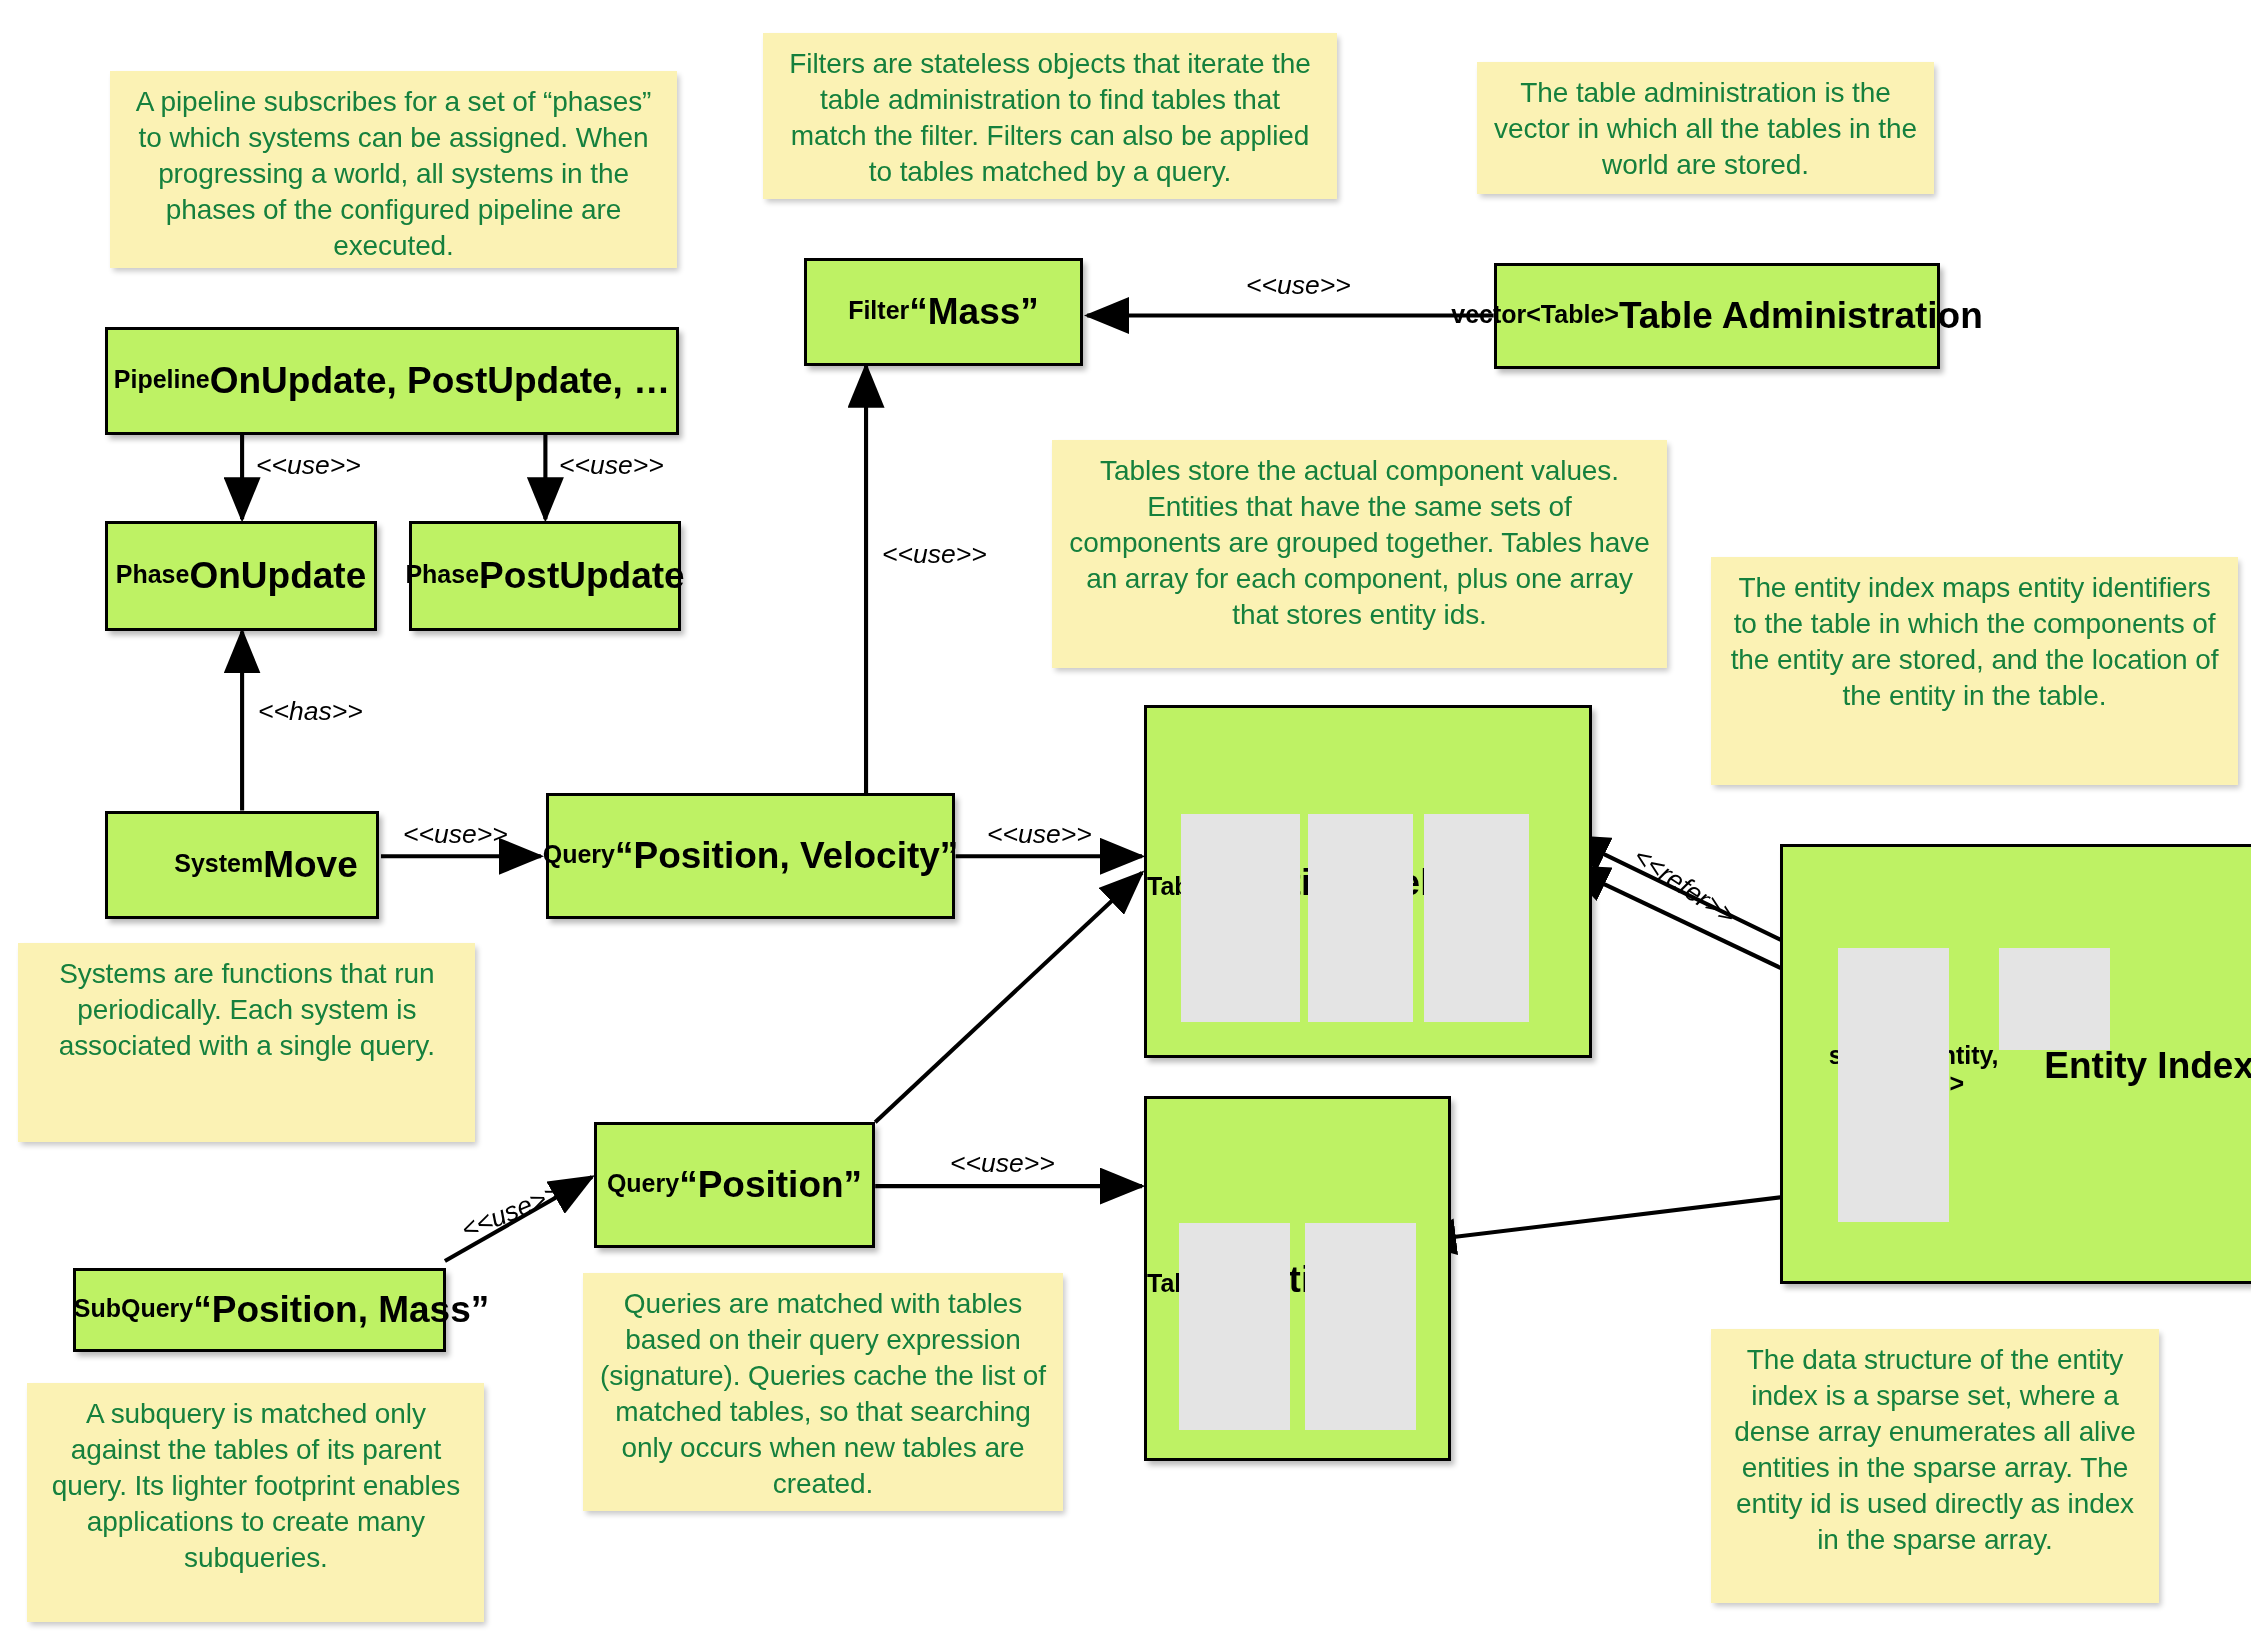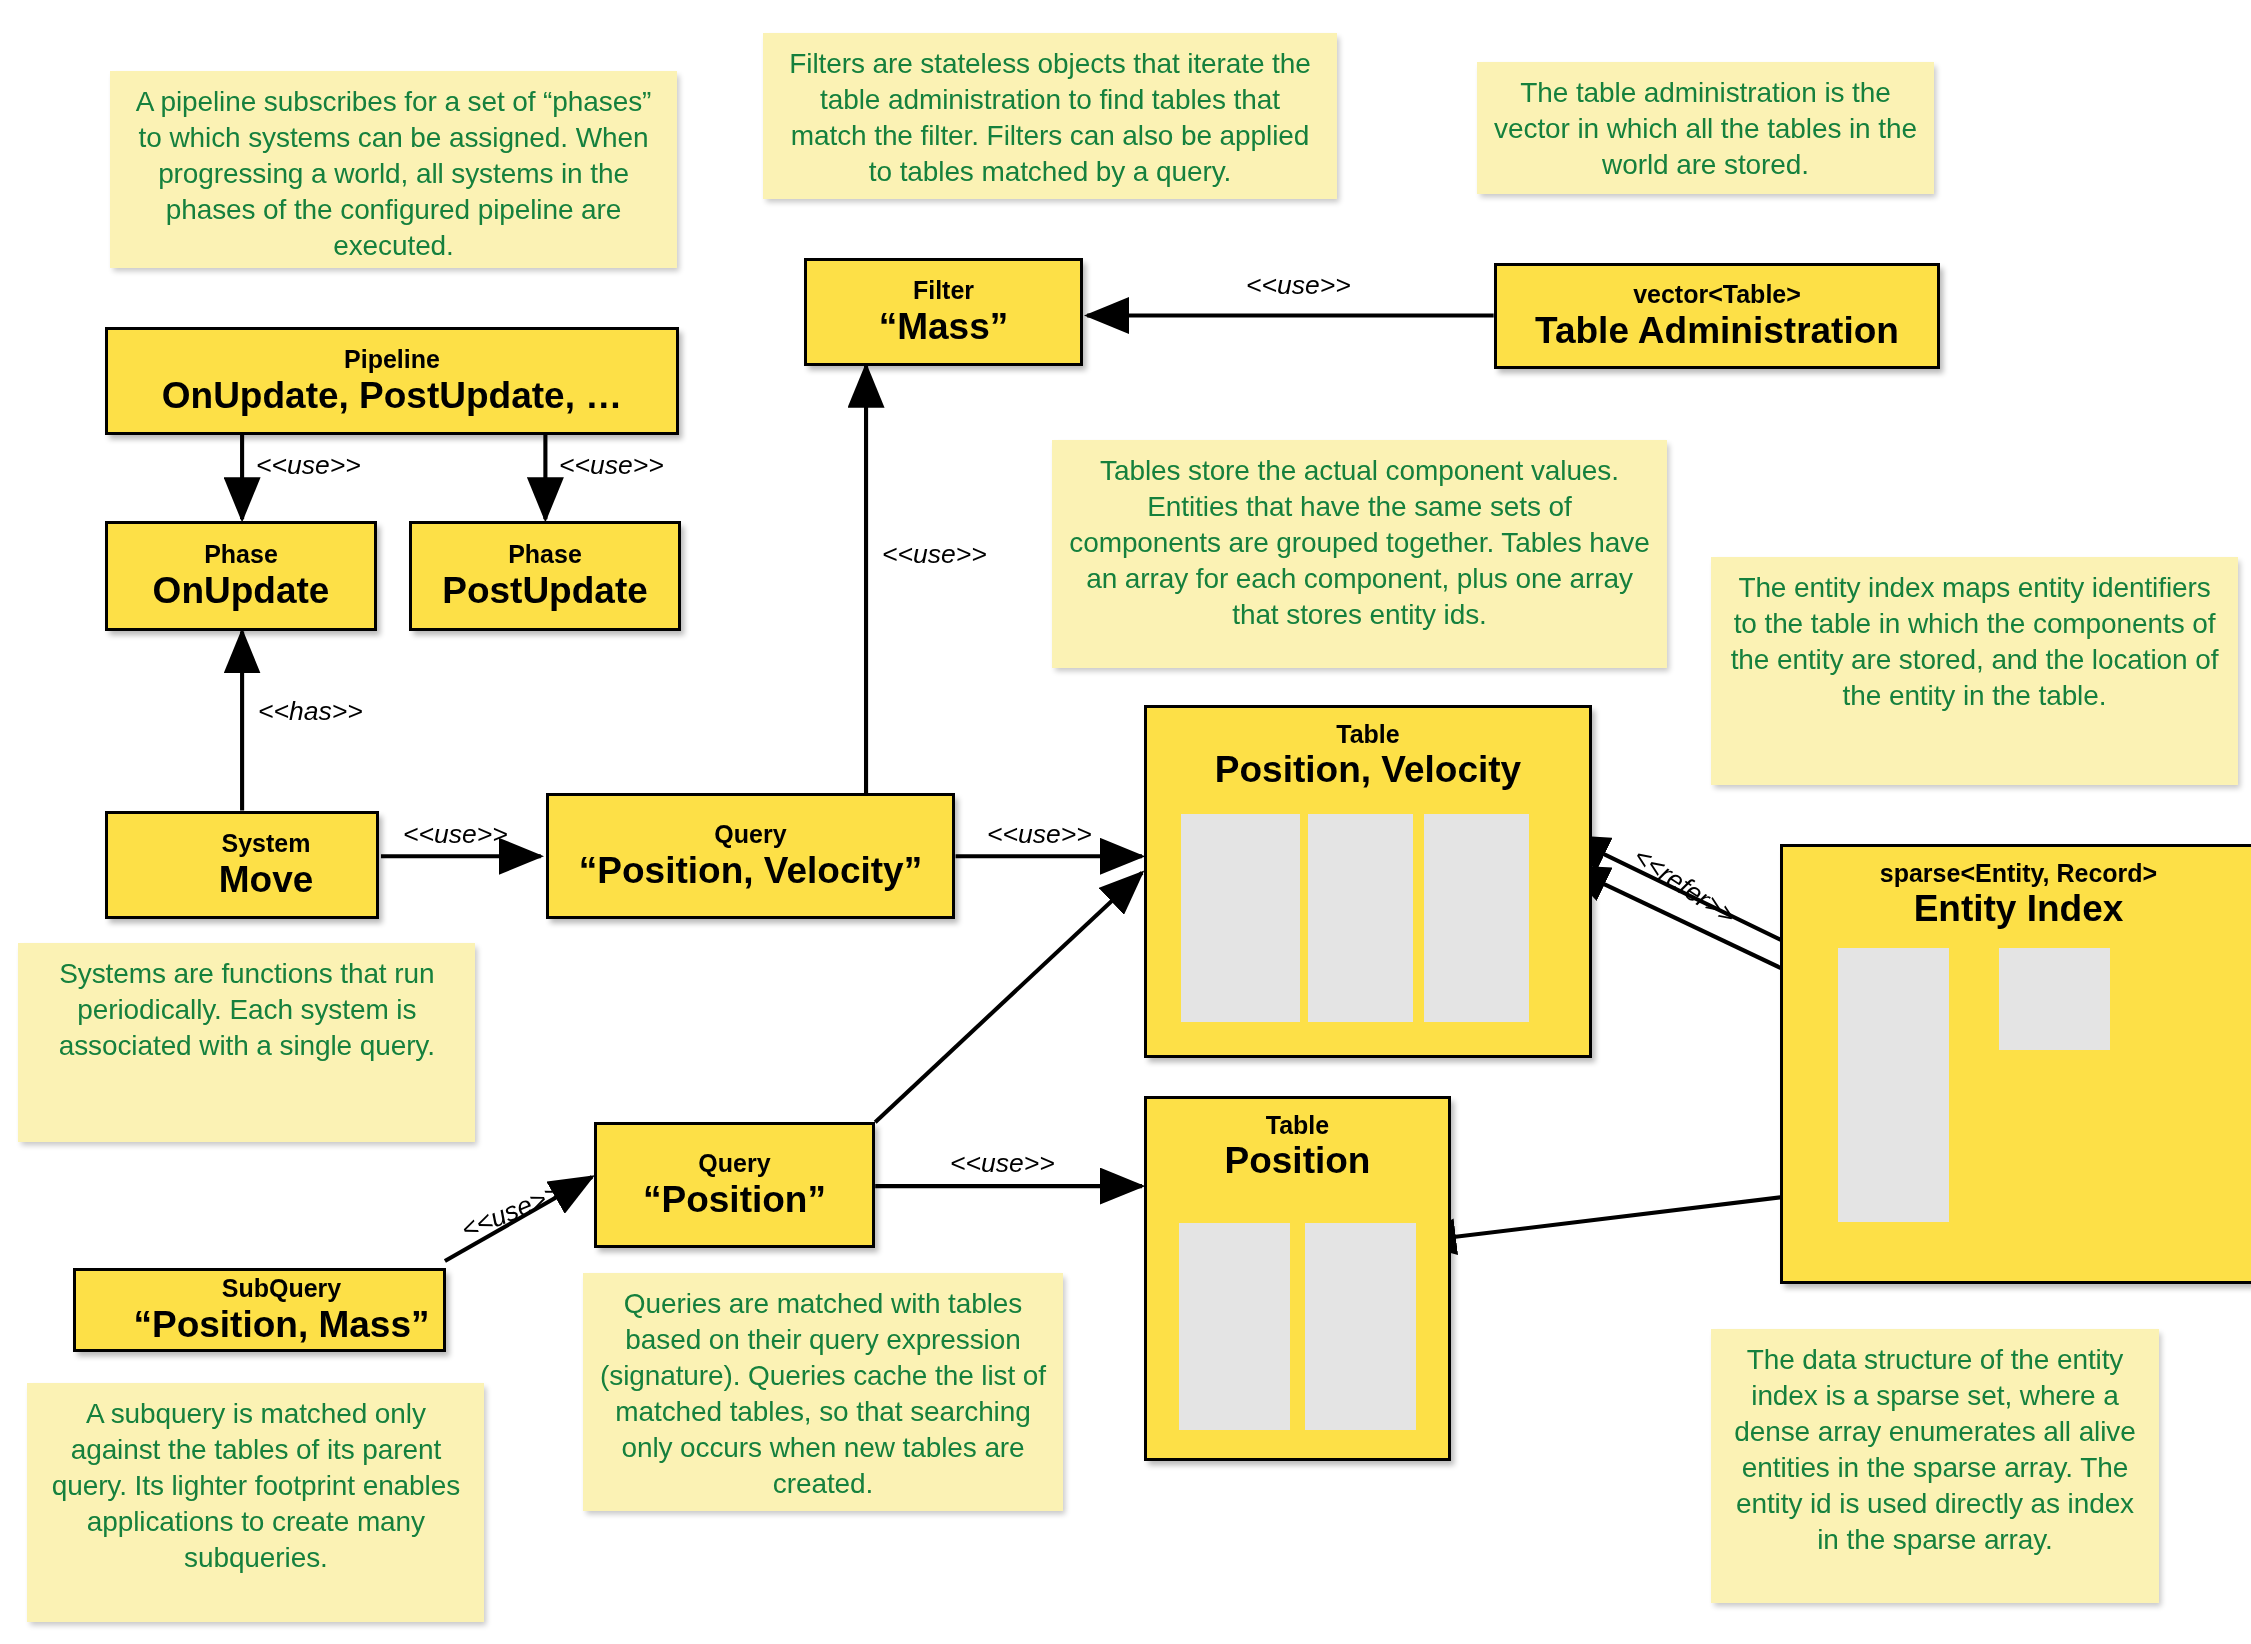--- a/index.html
+++ b/index.html
@@ -30,25 +30,25 @@
     box-shadow: 2.7px 3.7px 5.5px rgba(0,0,0,0.22);
     font-size: 28px;
     line-height: 1.29;
     letter-spacing: -0.1px;
   }
   .note span { display: block; width: 100%; }
 
   
   .uml {
     position: absolute;
-    background: #fde047;
+    background: #bef264;
     border: 3.7px solid #000000;
     box-sizing: border-box;
     display: flex;
-    flex-direction: column;
+    flex-direction: row;
     align-items: center;
     justify-content: center;
     box-shadow: 3.7px 4.6px 5.5px rgba(0,0,0,0.28);
     text-align: center;
   }
   .uml .stereo {
     font-size: 25px;
     font-weight: bold;
     color: #000;
     line-height: 1.1;

